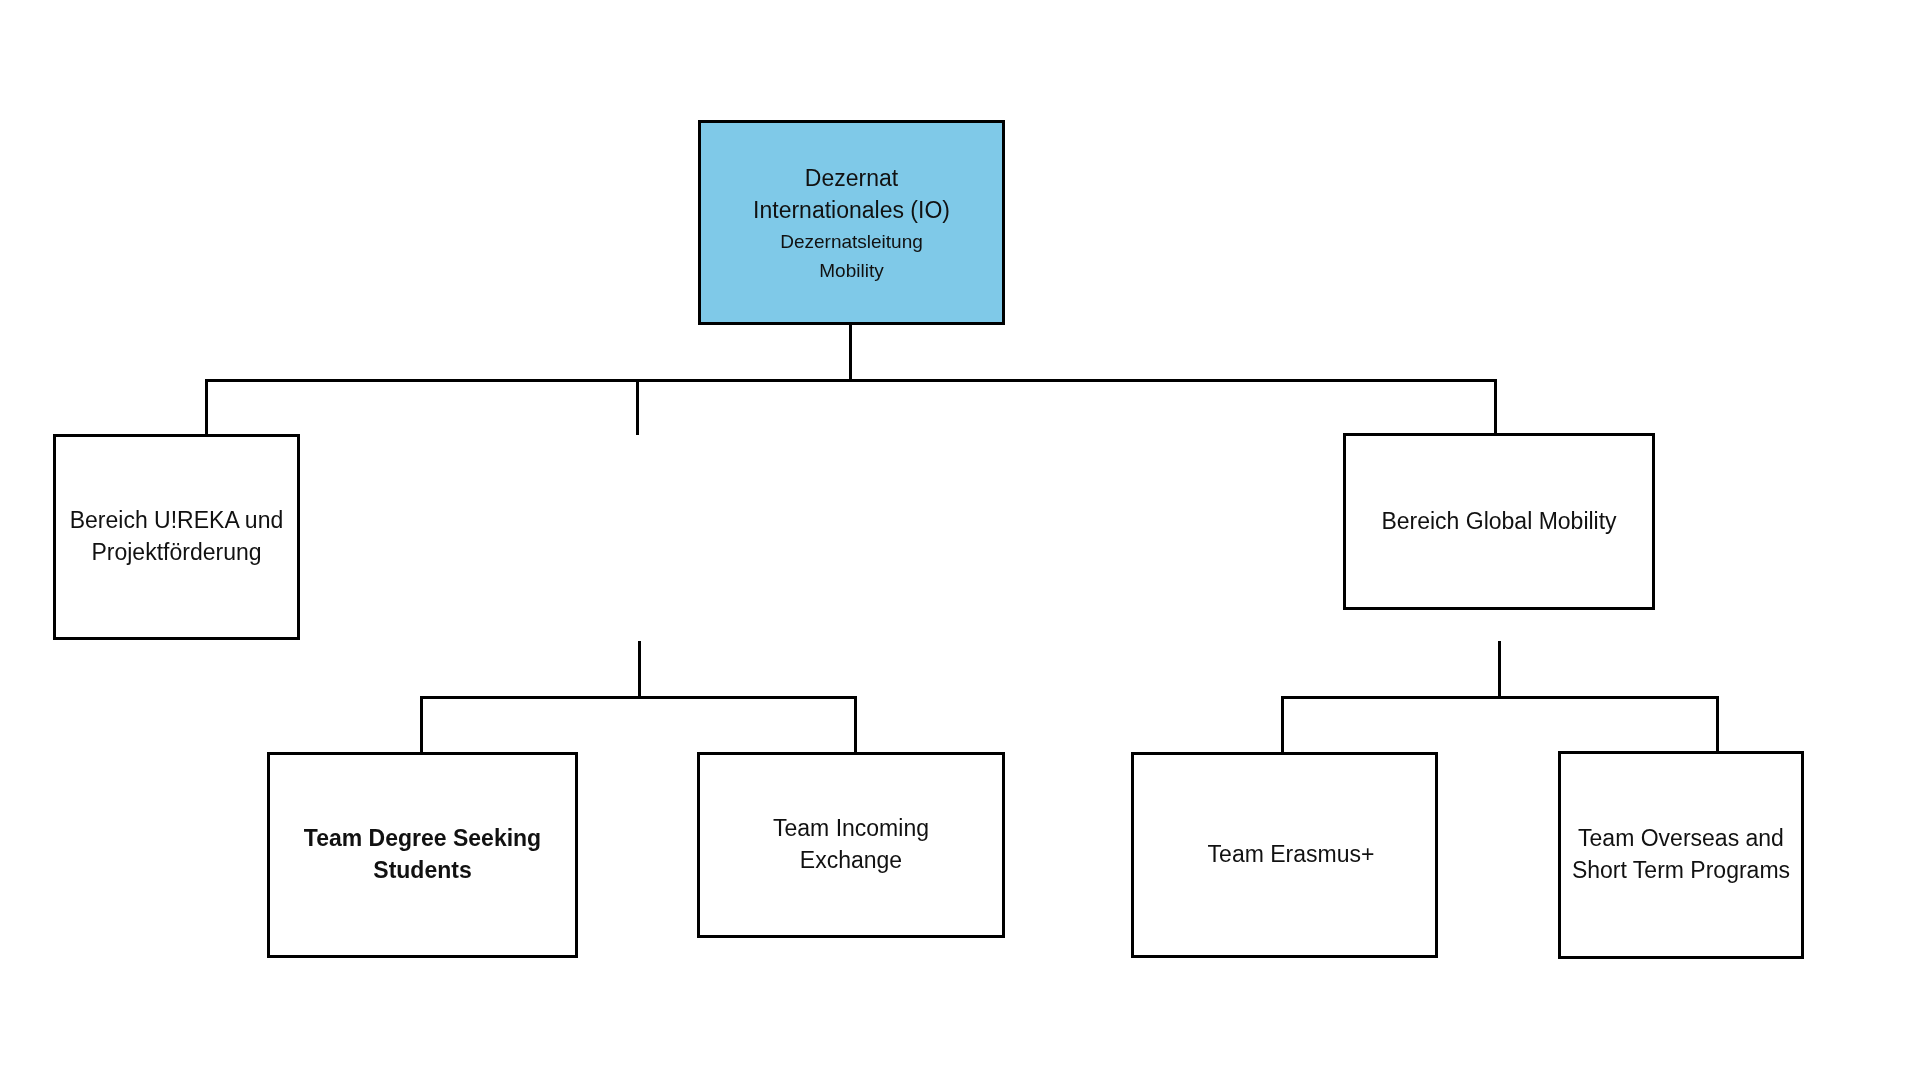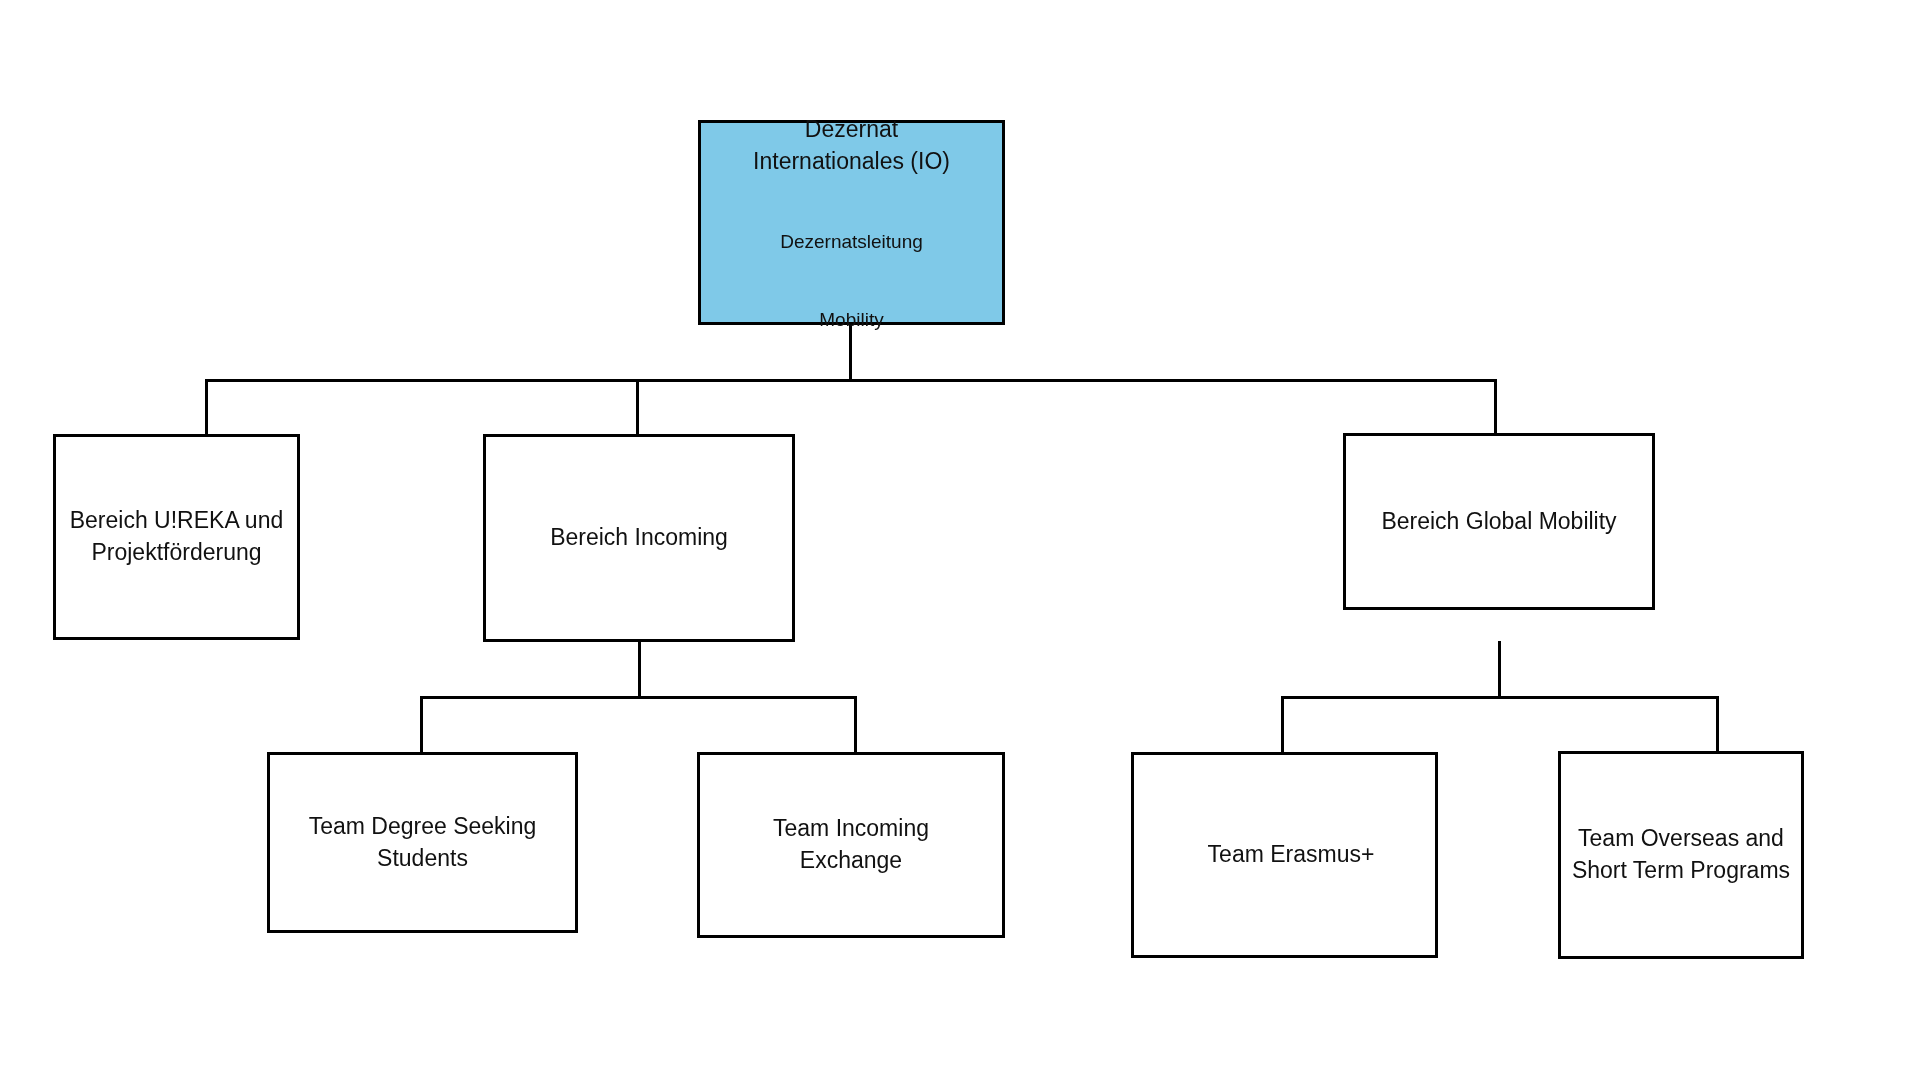--- a/index.html
+++ b/index.html
@@ -22,42 +22,41 @@
     background: #ffffff;
     color: #111111;
     display: flex;
     flex-direction: column;
     align-items: center;
     justify-content: center;
     text-align: center;
     font-size: 23px;
     line-height: 1.38;
     white-space: pre-line;
-    gap: 32px;
   }
   .node-root {
     left: 698px; top: 120px; width: 307px; height: 205px;
   }
   .node-root .root-title {
     font-size: 23px;
     line-height: 1.4;
     white-space: pre-line;
   }
   .node-root .root-role {
     font-size: 19px;
     line-height: 1.3;
-    margin-top: 21px;
+    margin-top: 4px;
     white-space: pre-line;
   }
   
   .node-ureka   { left: 53px;   top: 434px; width: 247px; height: 206px; }
   .node-incoming{ left: 483px;  top: 434px; width: 312px; height: 208px; }
   .node-global  { left: 1343px; top: 433px; width: 312px; height: 177px; }
   
-  .node-degree  { left: 267px;  top: 752px; width: 311px; height: 181px; }
+  .node-degree  { left: 267px;  top: 752px; width: 311px; height: 206px; font-weight: bold; }
   .node-exchange{ left: 697px;  top: 752px; width: 308px; height: 186px; }
   .node-erasmus { left: 1131px; top: 752px; width: 307px; height: 206px; padding-left: 13px; }
   .node-overseas{ left: 1558px; top: 751px; width: 246px; height: 208px; }
 
   .line {
     position: absolute;
     background: #000000;
   }
   
   .stem-root    { left: 849px;  top: 325px; width: 3px;    height: 57px; }
@@ -99,23 +98,20 @@
     <div class="root-title">Dezernat
 Internationales (IO)</div>
     <div class="root-role">Dezernatsleitung</div>
     <div class="root-role">Mobility</div>
   </div>
 
   <div class="node node-ureka">
     <span>Bereich U!REKA und
 Projektförderung</span>
   </div>
-  <div class="node node-incoming">
-    <span>Bereich Incoming</span>
-  </div>
   <div class="node node-global">
     <span>Bereich Global Mobility</span>
   </div>
 
   <div class="node node-degree">
     <span>Team Degree Seeking
 Students</span>
   </div>
   <div class="node node-exchange">
     <span>Team Incoming

